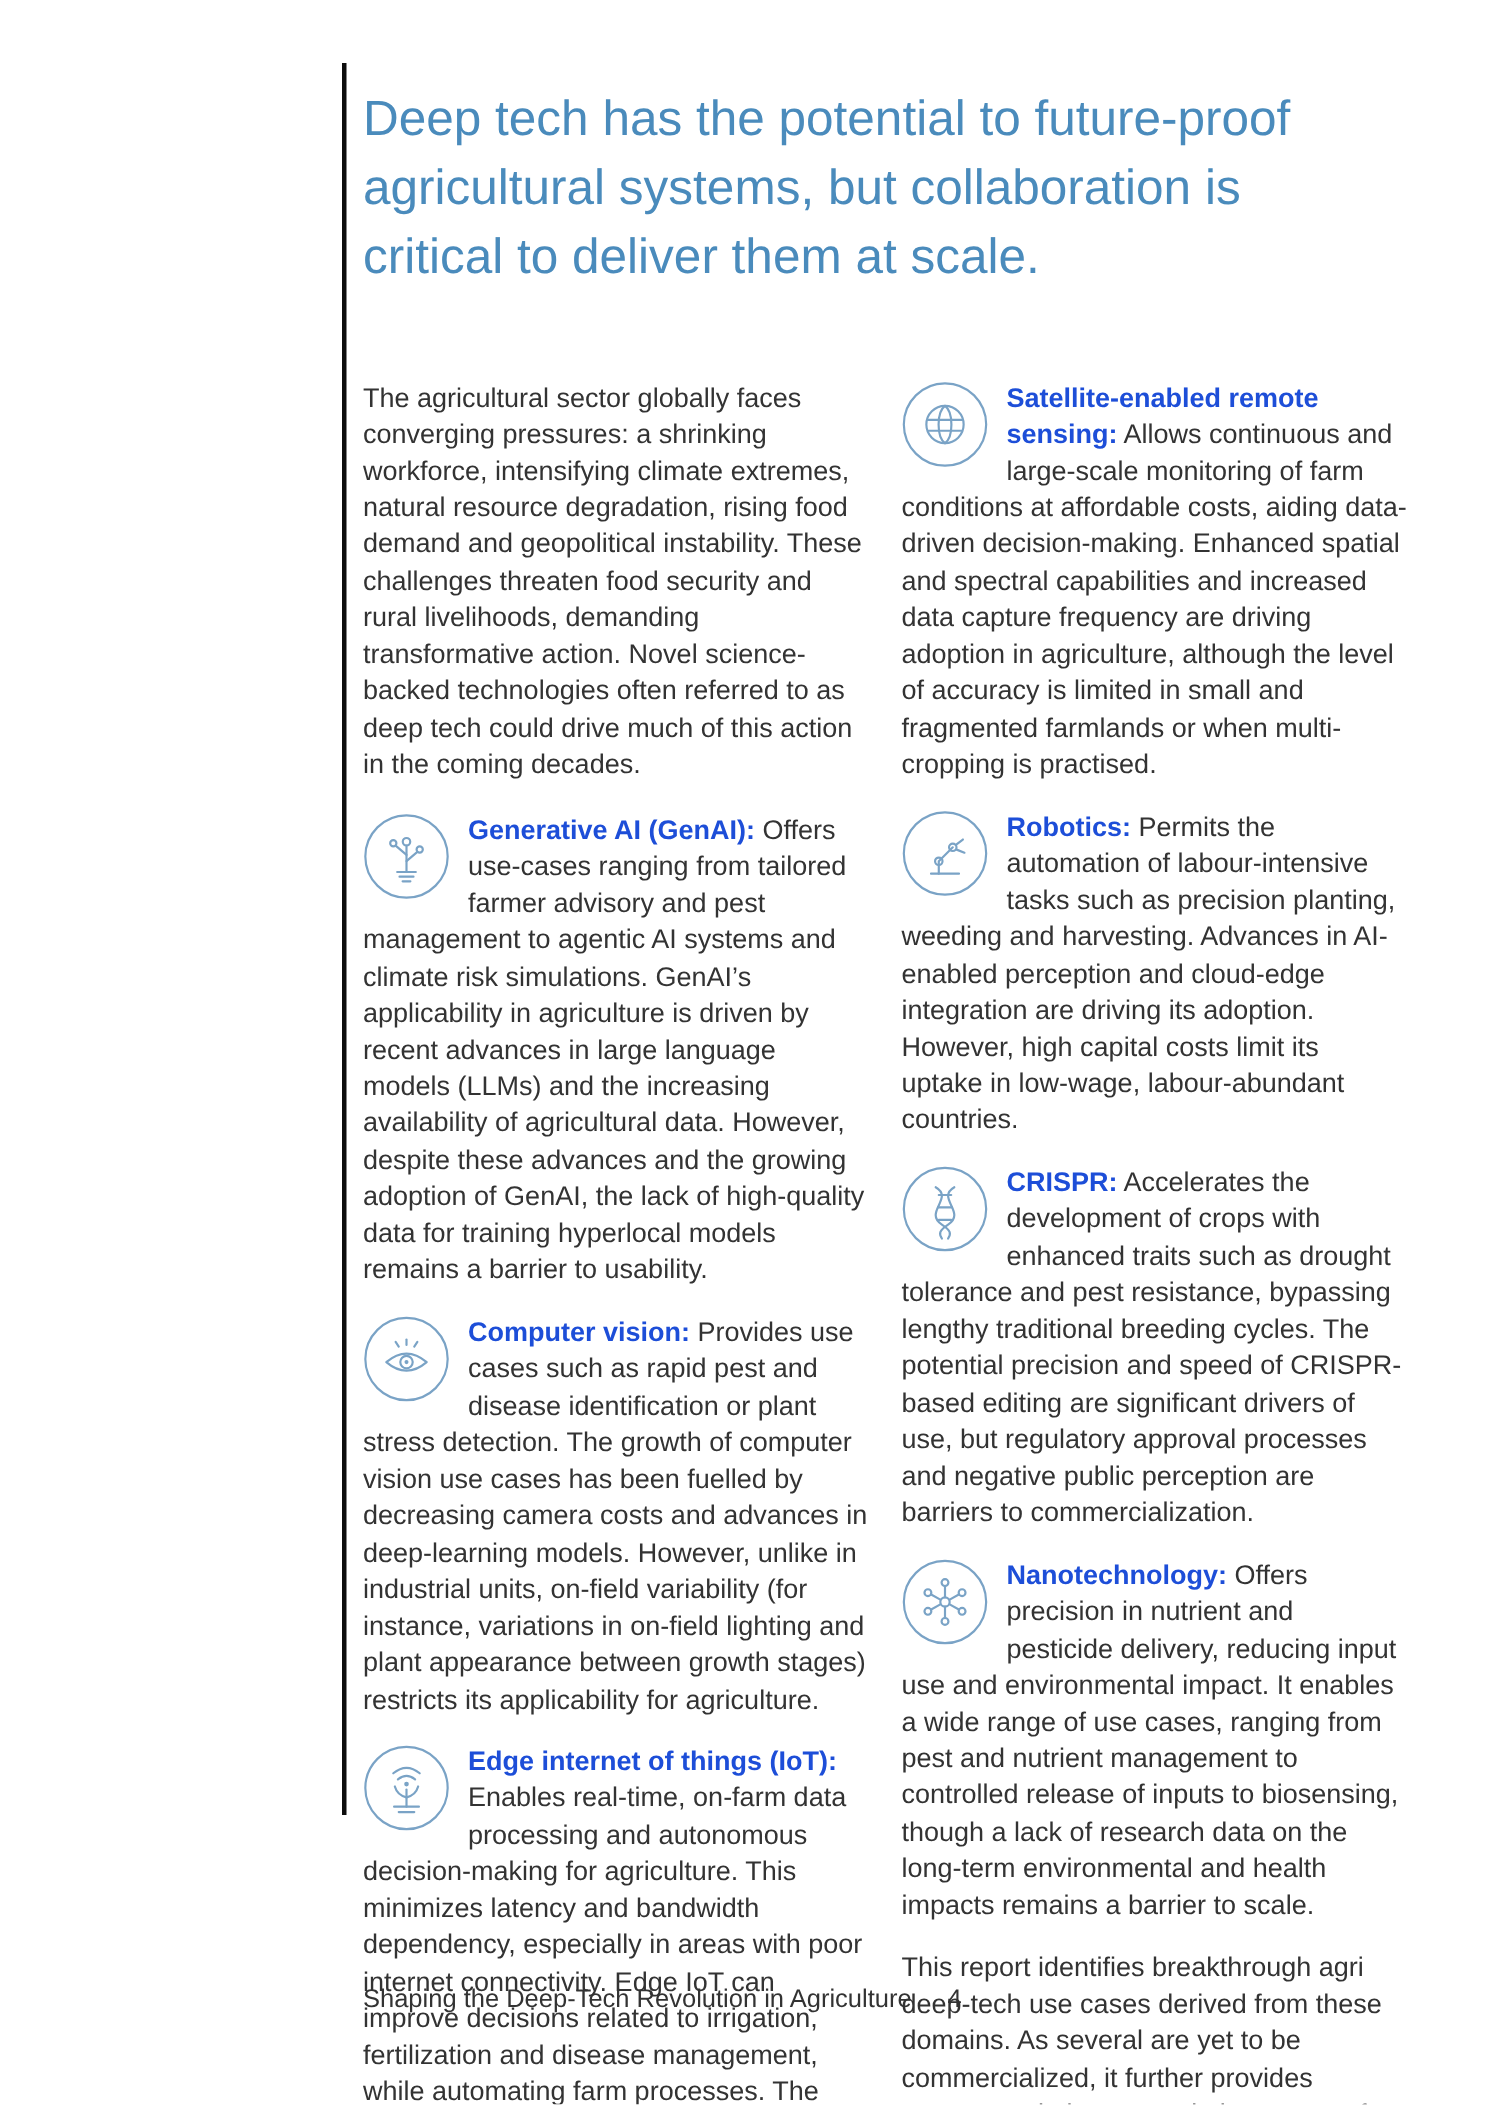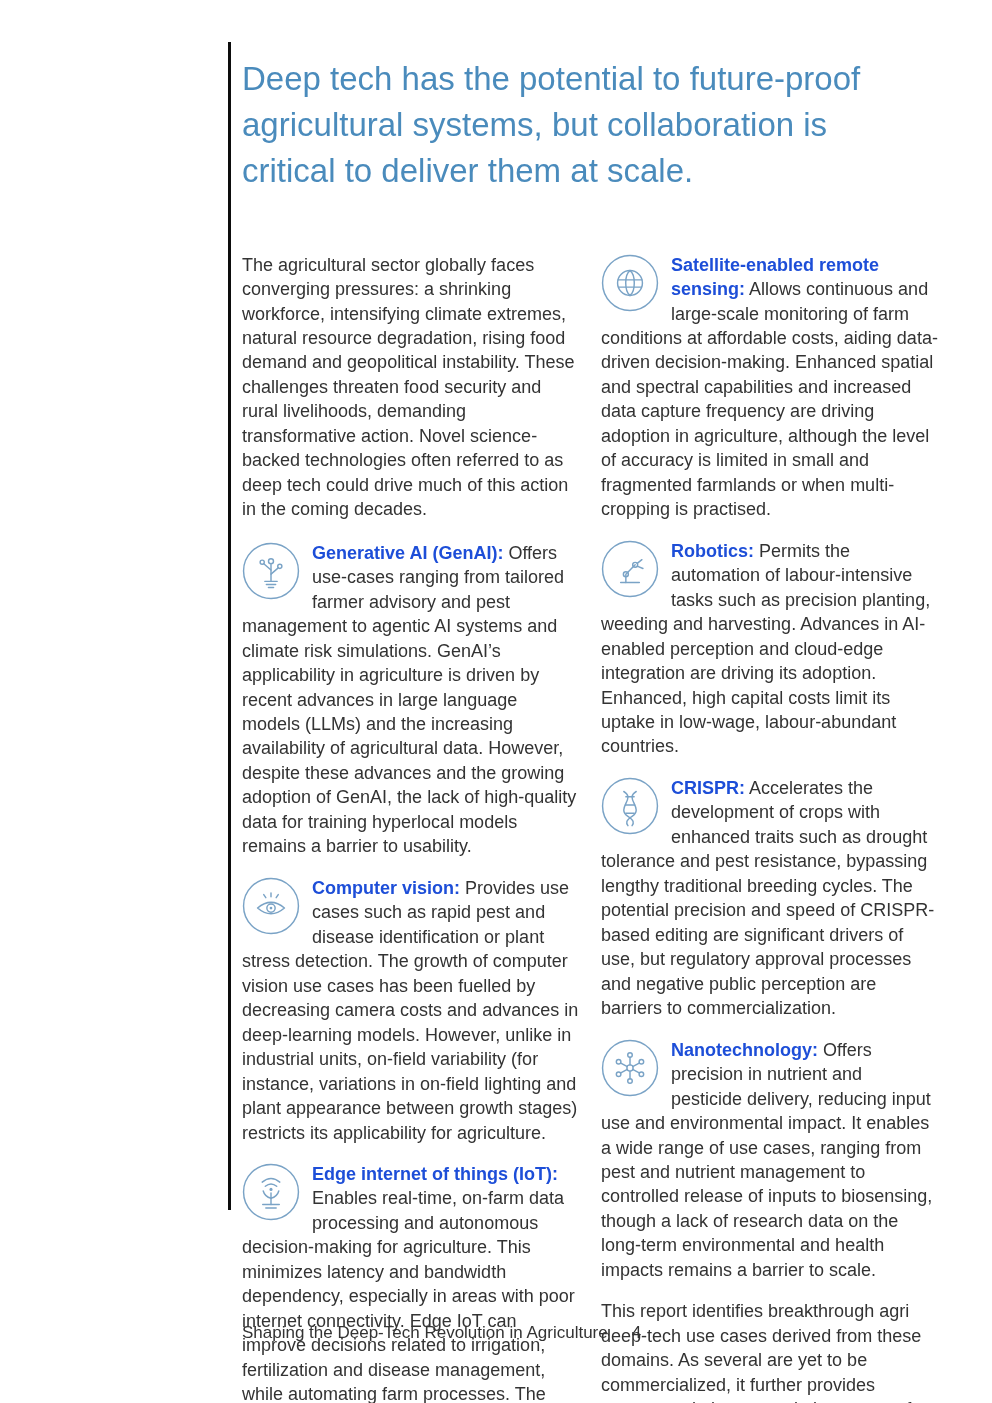--- a/index.html
+++ b/index.html
@@ -143,21 +143,21 @@
             <svg viewBox="0 0 56 56">
               <circle cx="28" cy="28" r="26.5"></circle>
               <path d="M19 41 h18"></path>
               <path d="M24 41 V33 L33 24"></path>
               <circle cx="24" cy="33" r="2.4"></circle>
               <circle cx="33" cy="24" r="2.4"></circle>
               <path d="M35 22.5 l4.5 -3.5"></path>
               <path d="M35.5 25.5 l5 2"></path>
             </svg>
           </span>
-          <p class="section-text"><strong>Robotics:</strong> <span>Permits the automation of labour-intensive tasks such as precision planting, weeding and harvesting. Advances in AI-enabled perception and cloud-edge integration are driving its adoption. Enhanced, high capital costs limit its uptake in low-wage, labour-abundant countries.</span></p>
+          <p class="section-text"><strong>Robotics:</strong> <span>Permits the automation of labour-intensive tasks such as precision planting, weeding and harvesting. Advances in AI-enabled perception and cloud-edge integration are driving its adoption. However, high capital costs limit its uptake in low-wage, labour-abundant countries.</span></p>
         </div>
 
         <div class="section">
           <span class="icon-circle">
             <svg viewBox="0 0 56 56">
               <circle cx="28" cy="28" r="26.5"></circle>
               <path d="M22 14 C34 21 14 30 26 38 C32 42 32 44 30 47"></path>
               <path d="M34 14 C22 21 42 30 30 38 C24 42 24 44 26 47"></path>
               <path d="M24 19 h8"></path>
               <path d="M23.5 27 h9"></path>

